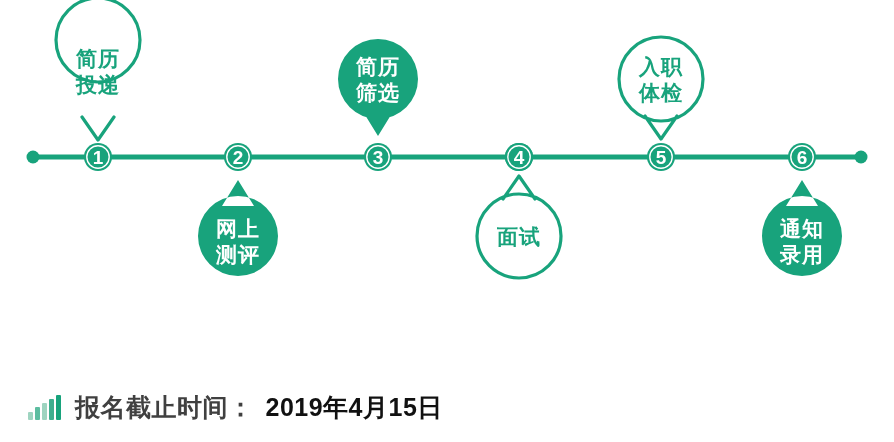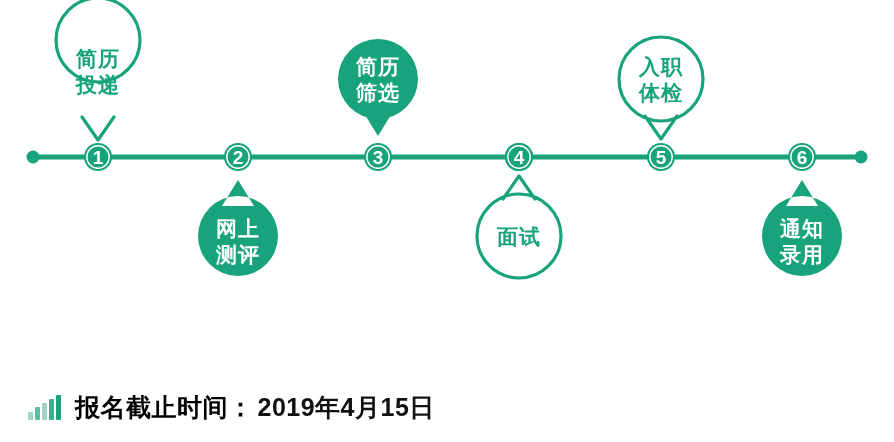--- a/index.html
+++ b/index.html
@@ -63,31 +63,31 @@
     margin-right: 14px;
   }
   #chart-icon i {
     display: block;
     width: 5px;
     border-radius: 1px;
   }
   #footer-label {
     font-size: 25px;
     font-weight: bold;
-    color: #000000;
+    color: #404040;
     letter-spacing: 0.5px;
     white-space: nowrap;
   }
   #footer-value {
     font-size: 25px;
     font-weight: bold;
     color: #111111;
     letter-spacing: 0.5px;
     white-space: nowrap;
-    margin-left: 4px;
+    margin-left: 12px;
   }
 </style>
 </head>
 <body>
 
 <div id="stage">
 
   <svg id="timeline-svg" viewBox="0 0 894 370">
 
     <g>

